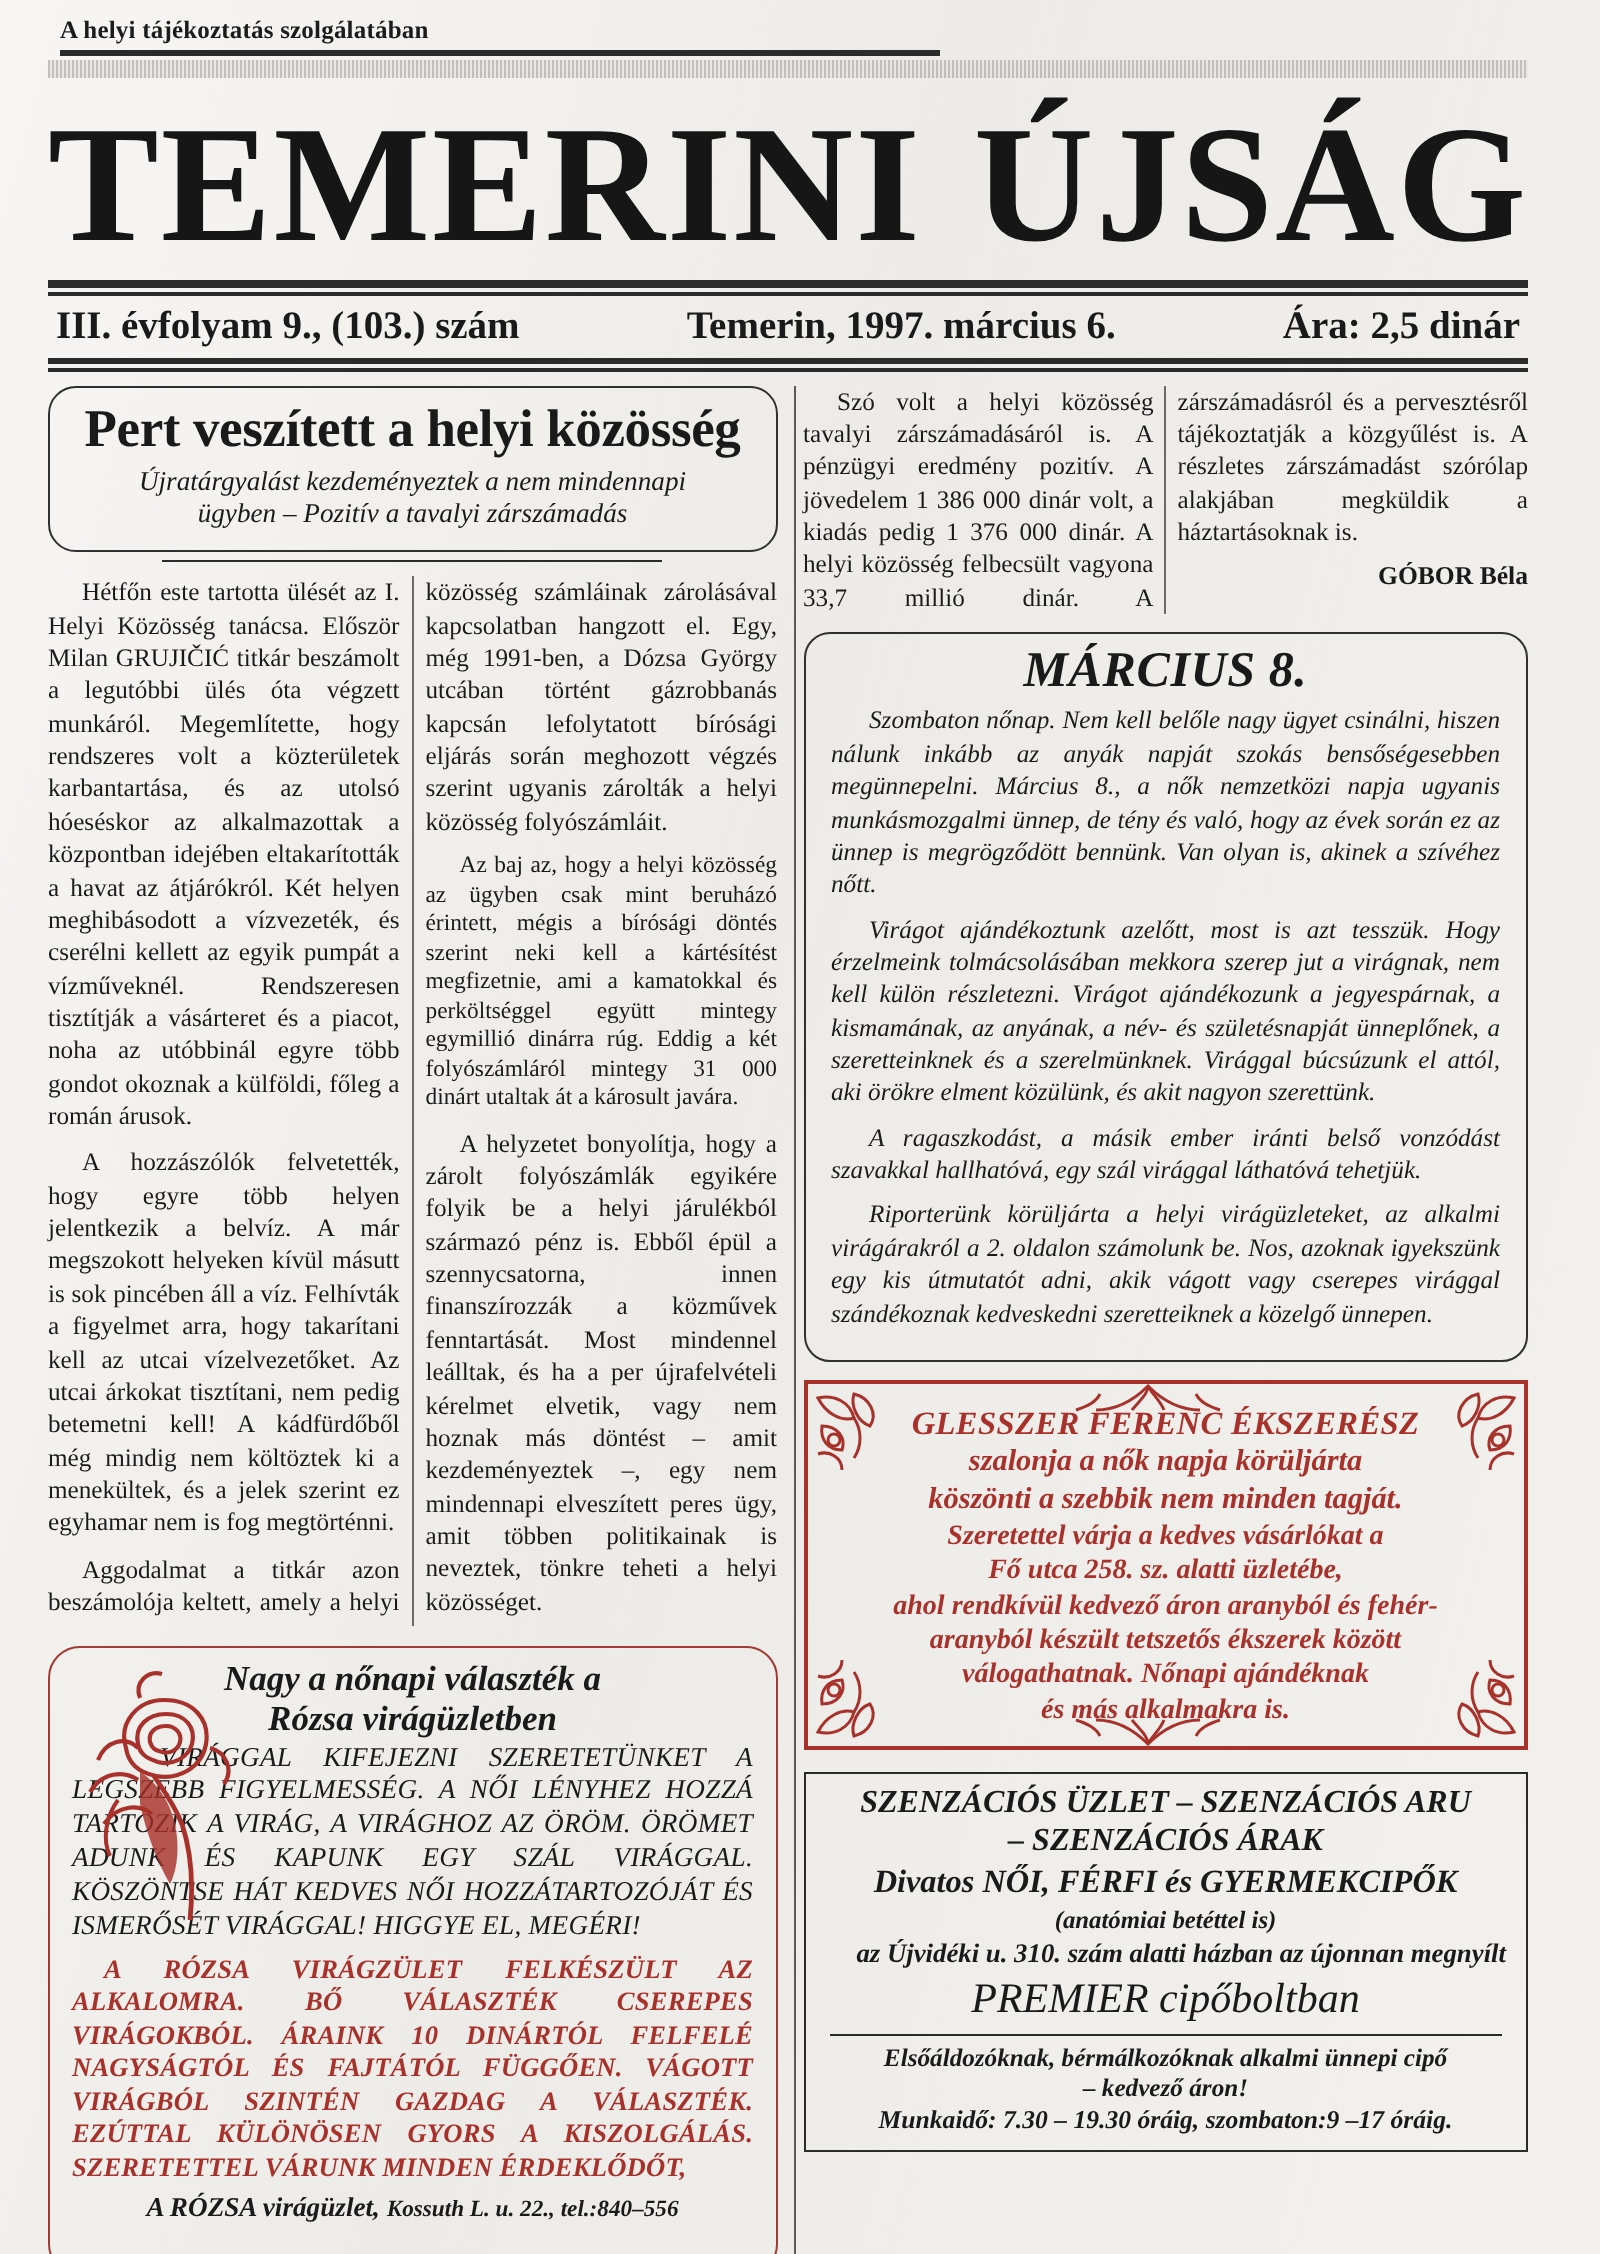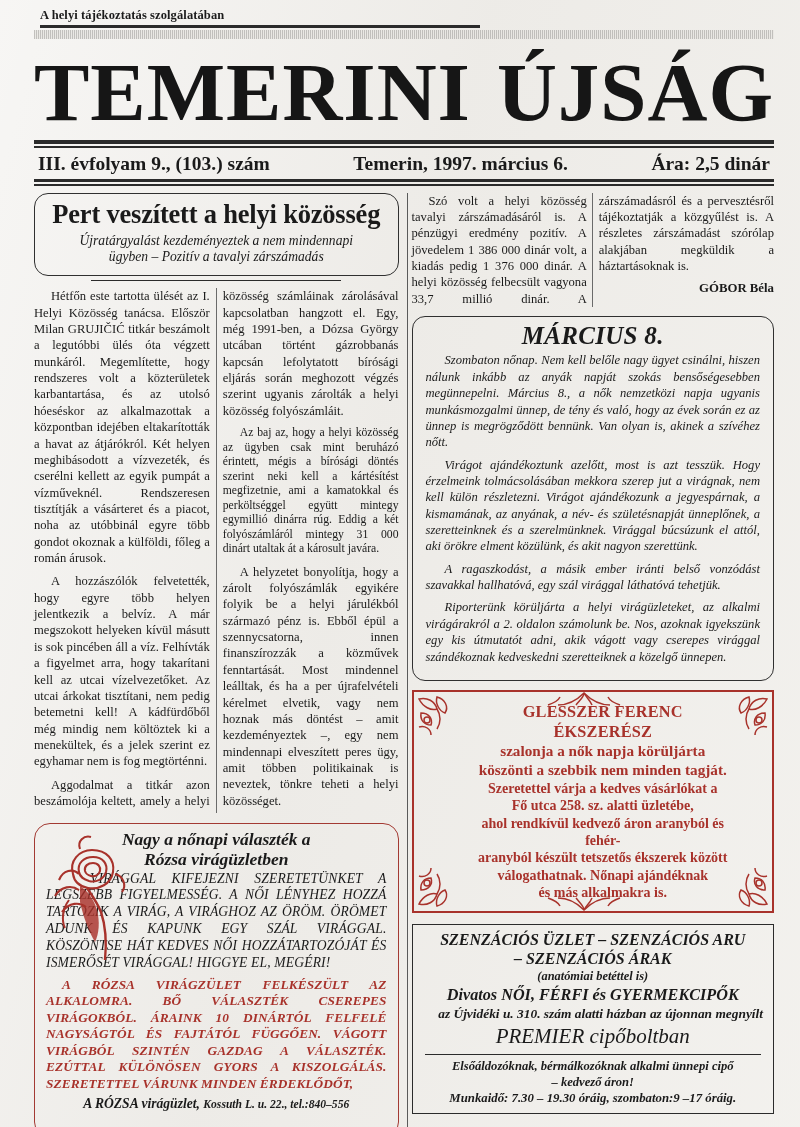--- a/index.html
+++ b/index.html
@@ -12,21 +12,21 @@
     position:relative;
   }
   .page{
     position:absolute;inset:0;
     background:
       linear-gradient(105deg, rgba(255,255,255,0.55) 0%, rgba(238,236,232,0.2) 45%, rgba(248,247,244,0.5) 100%),
       #edebe7;
   }
   .sheet{
     position:absolute;
-    left:34px;top:8px;width:740px;height:1104px;
+    left:24px;top:8px;width:740px;height:1104px;
   }
 
   
   .kicker{
     font-size:12.5px;font-weight:bold;letter-spacing:.1px;
     padding-left:6px;padding-bottom:2px;color:#1b1b1b;
   }
   .rule-thick{height:3px;background:#2b2b2b;width:440px;margin-left:6px;}
   .halftone{
     height:9px;margin-top:2px;
@@ -136,21 +136,21 @@
   .rose-foot .small{font-size:11.6px;}
 
   
   .glbox{
     position:relative;margin-top:9px;
     border:2px solid #a8322b;
     padding:10px 40px 9px 40px;text-align:center;
     color:#a8322b;
   }
   .glbox .line{
-    font-weight:bold;line-height:1.24;margin-left:20px;
+    font-style:italic;font-weight:bold;line-height:1.24;
   }
   .gl-big{font-size:16.3px;letter-spacing:.2px;}
   .gl-mid{font-size:15.2px;}
   .gl-sm{font-size:14.0px;}
   .orn{position:absolute;width:40px;height:44px;}
   .orn.tl{left:1px;top:1px;}
   .orn.tr{right:1px;top:1px;transform:scaleX(-1);}
   .orn.bl{left:1px;bottom:1px;transform:scaleY(-1);}
   .orn.br{right:1px;bottom:1px;transform:scale(-1,-1);}
   .orn-top{position:absolute;left:50%;transform:translateX(-50%);top:-1px;width:150px;height:16px;}
@@ -340,22 +340,22 @@
         <div class="line gl-sm">Fő utca 258. sz. alatti üzletébe,</div>
         <div class="line gl-sm">ahol rendkívül kedvező áron aranyból és fehér-</div>
         <div class="line gl-sm">aranyból készült tetszetős ékszerek között</div>
         <div class="line gl-sm">válogathatnak. Nőnapi ajándéknak</div>
         <div class="line gl-sm">és más alkalmakra is.</div>
       </div>
 
       <div class="prbox">
         <div class="l pr-1">SZENZÁCIÓS ÜZLET – SZENZÁCIÓS ARU</div>
         <div class="l pr-1">– SZENZÁCIÓS ÁRAK</div>
+        <div class="l pr-2">Divatos NŐI, FÉRFI és GYERMEKCIPŐK</div>
         <div class="l pr-3">(anatómiai betéttel is)</div>
-        <div class="l pr-2">Divatos NŐI, FÉRFI és GYERMEKCIPŐK</div>
         <div class="l pr-4">az Újvidéki u. 310. szám alatti házban az újonnan megnyílt</div>
         <div class="pr-5">PREMIER cipőboltban</div>
         <div class="pr-div"></div>
         <div class="l pr-6">Elsőáldozóknak, bérmálkozóknak alkalmi ünnepi cipő</div>
         <div class="l pr-6">– kedvező áron!</div>
         <div class="l pr-7">Munkaidő: 7.30 – 19.30 óráig, szombaton:9 –17 óráig.</div>
       </div>
 
     </div>
   </div>

